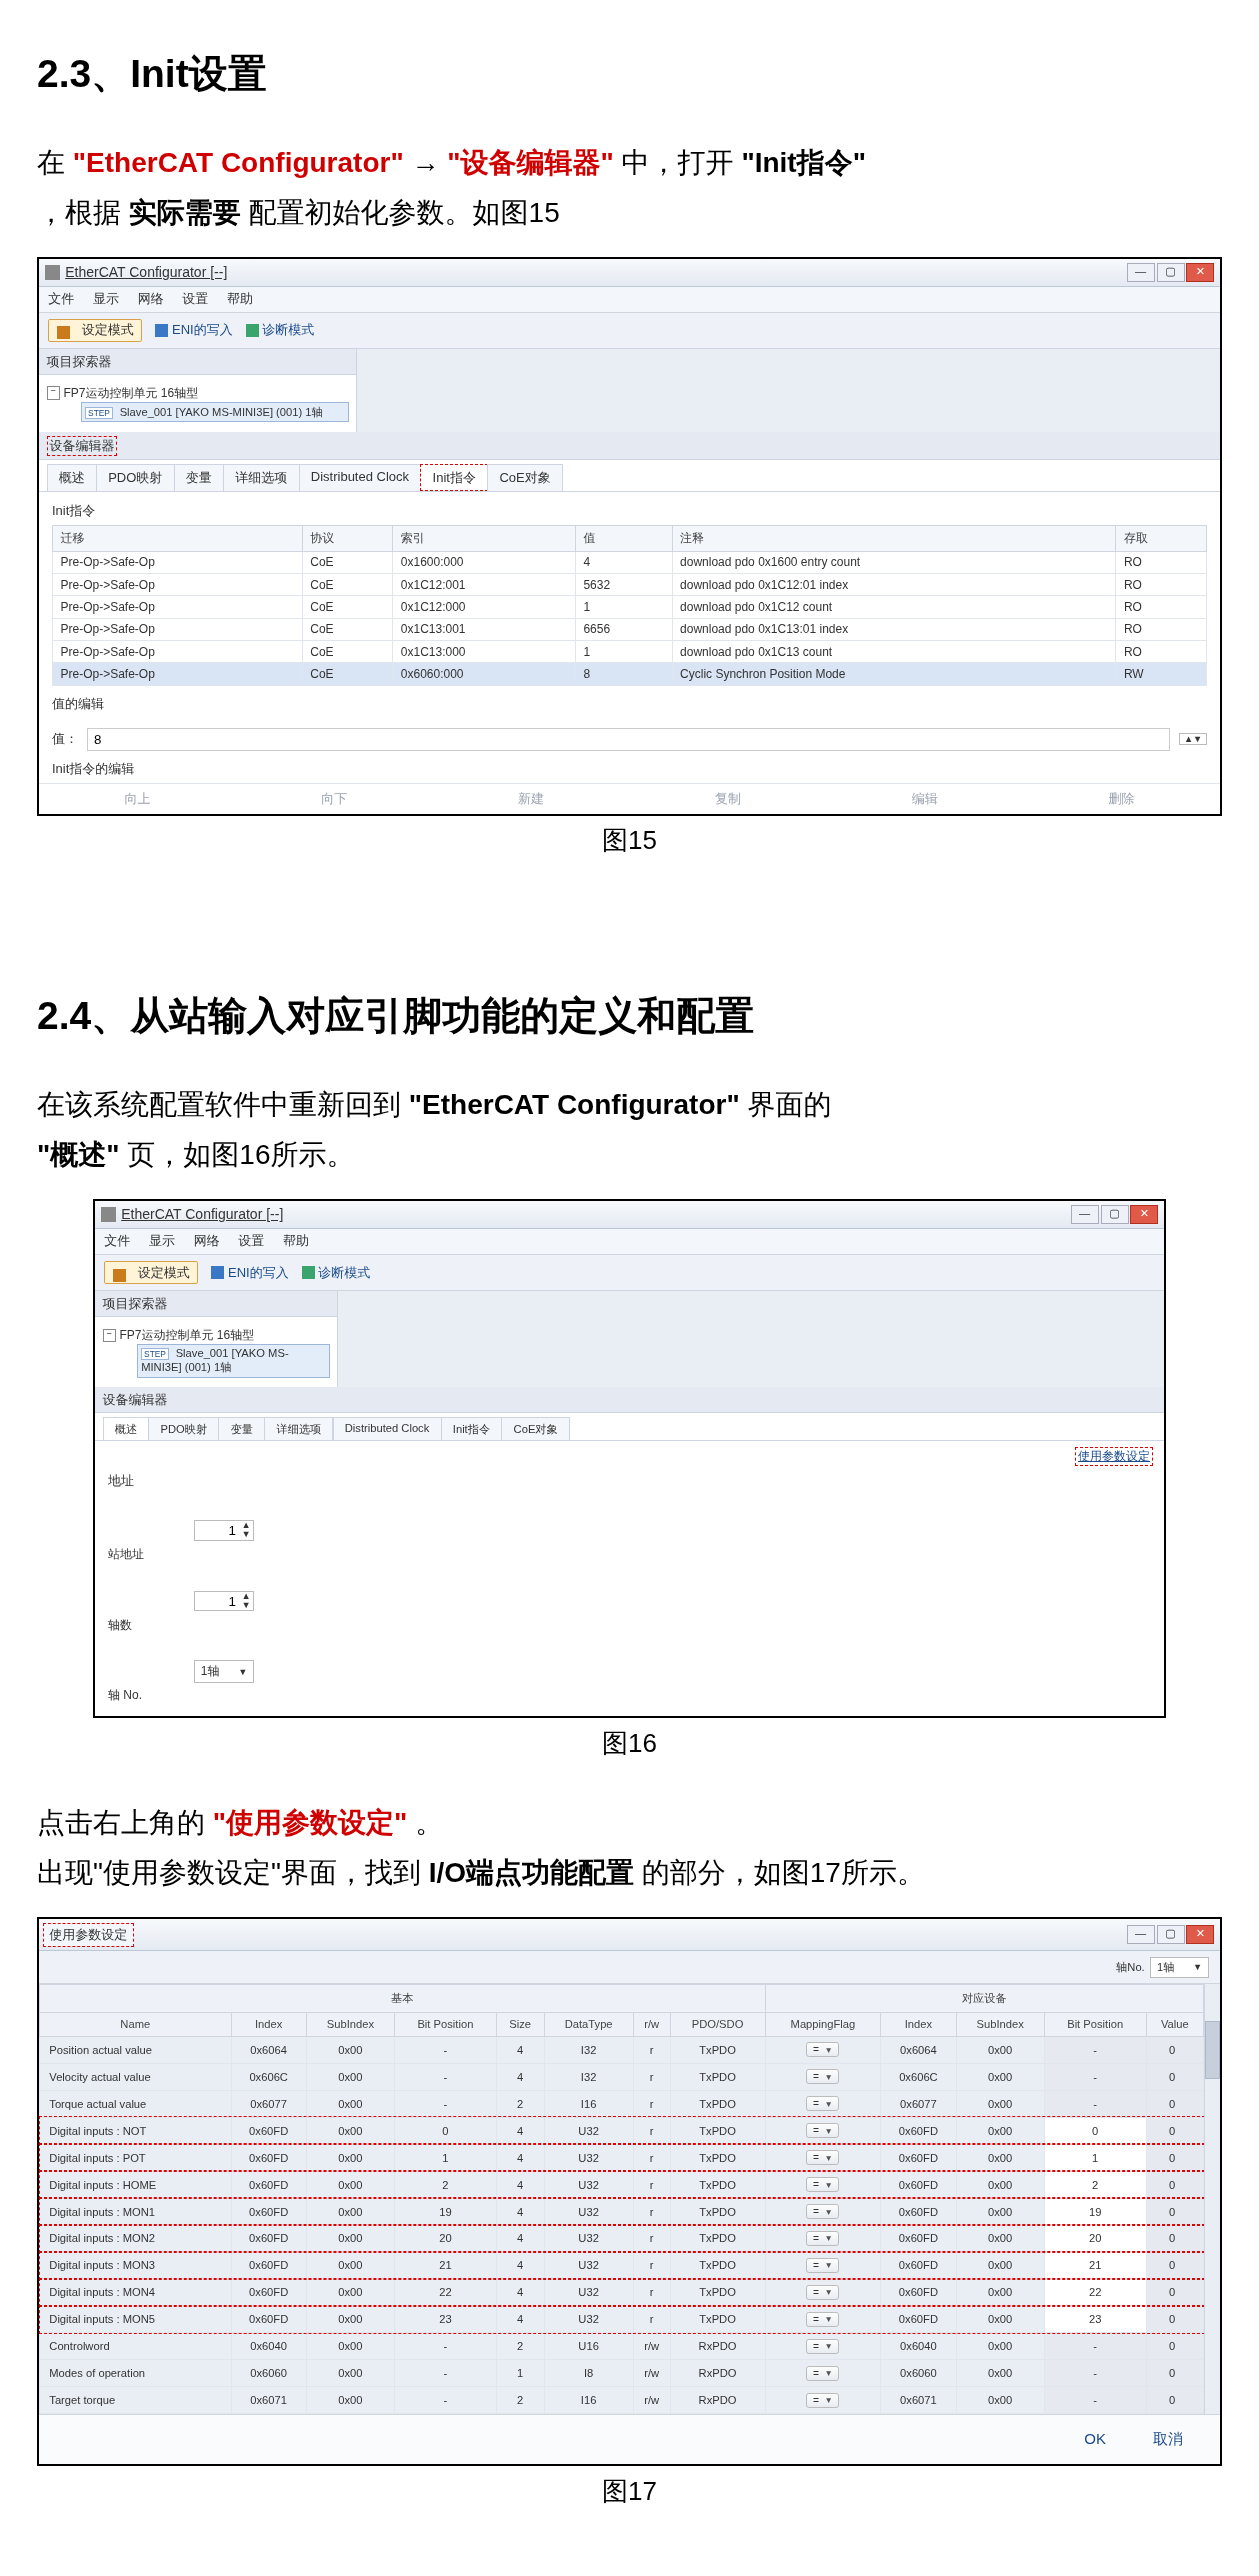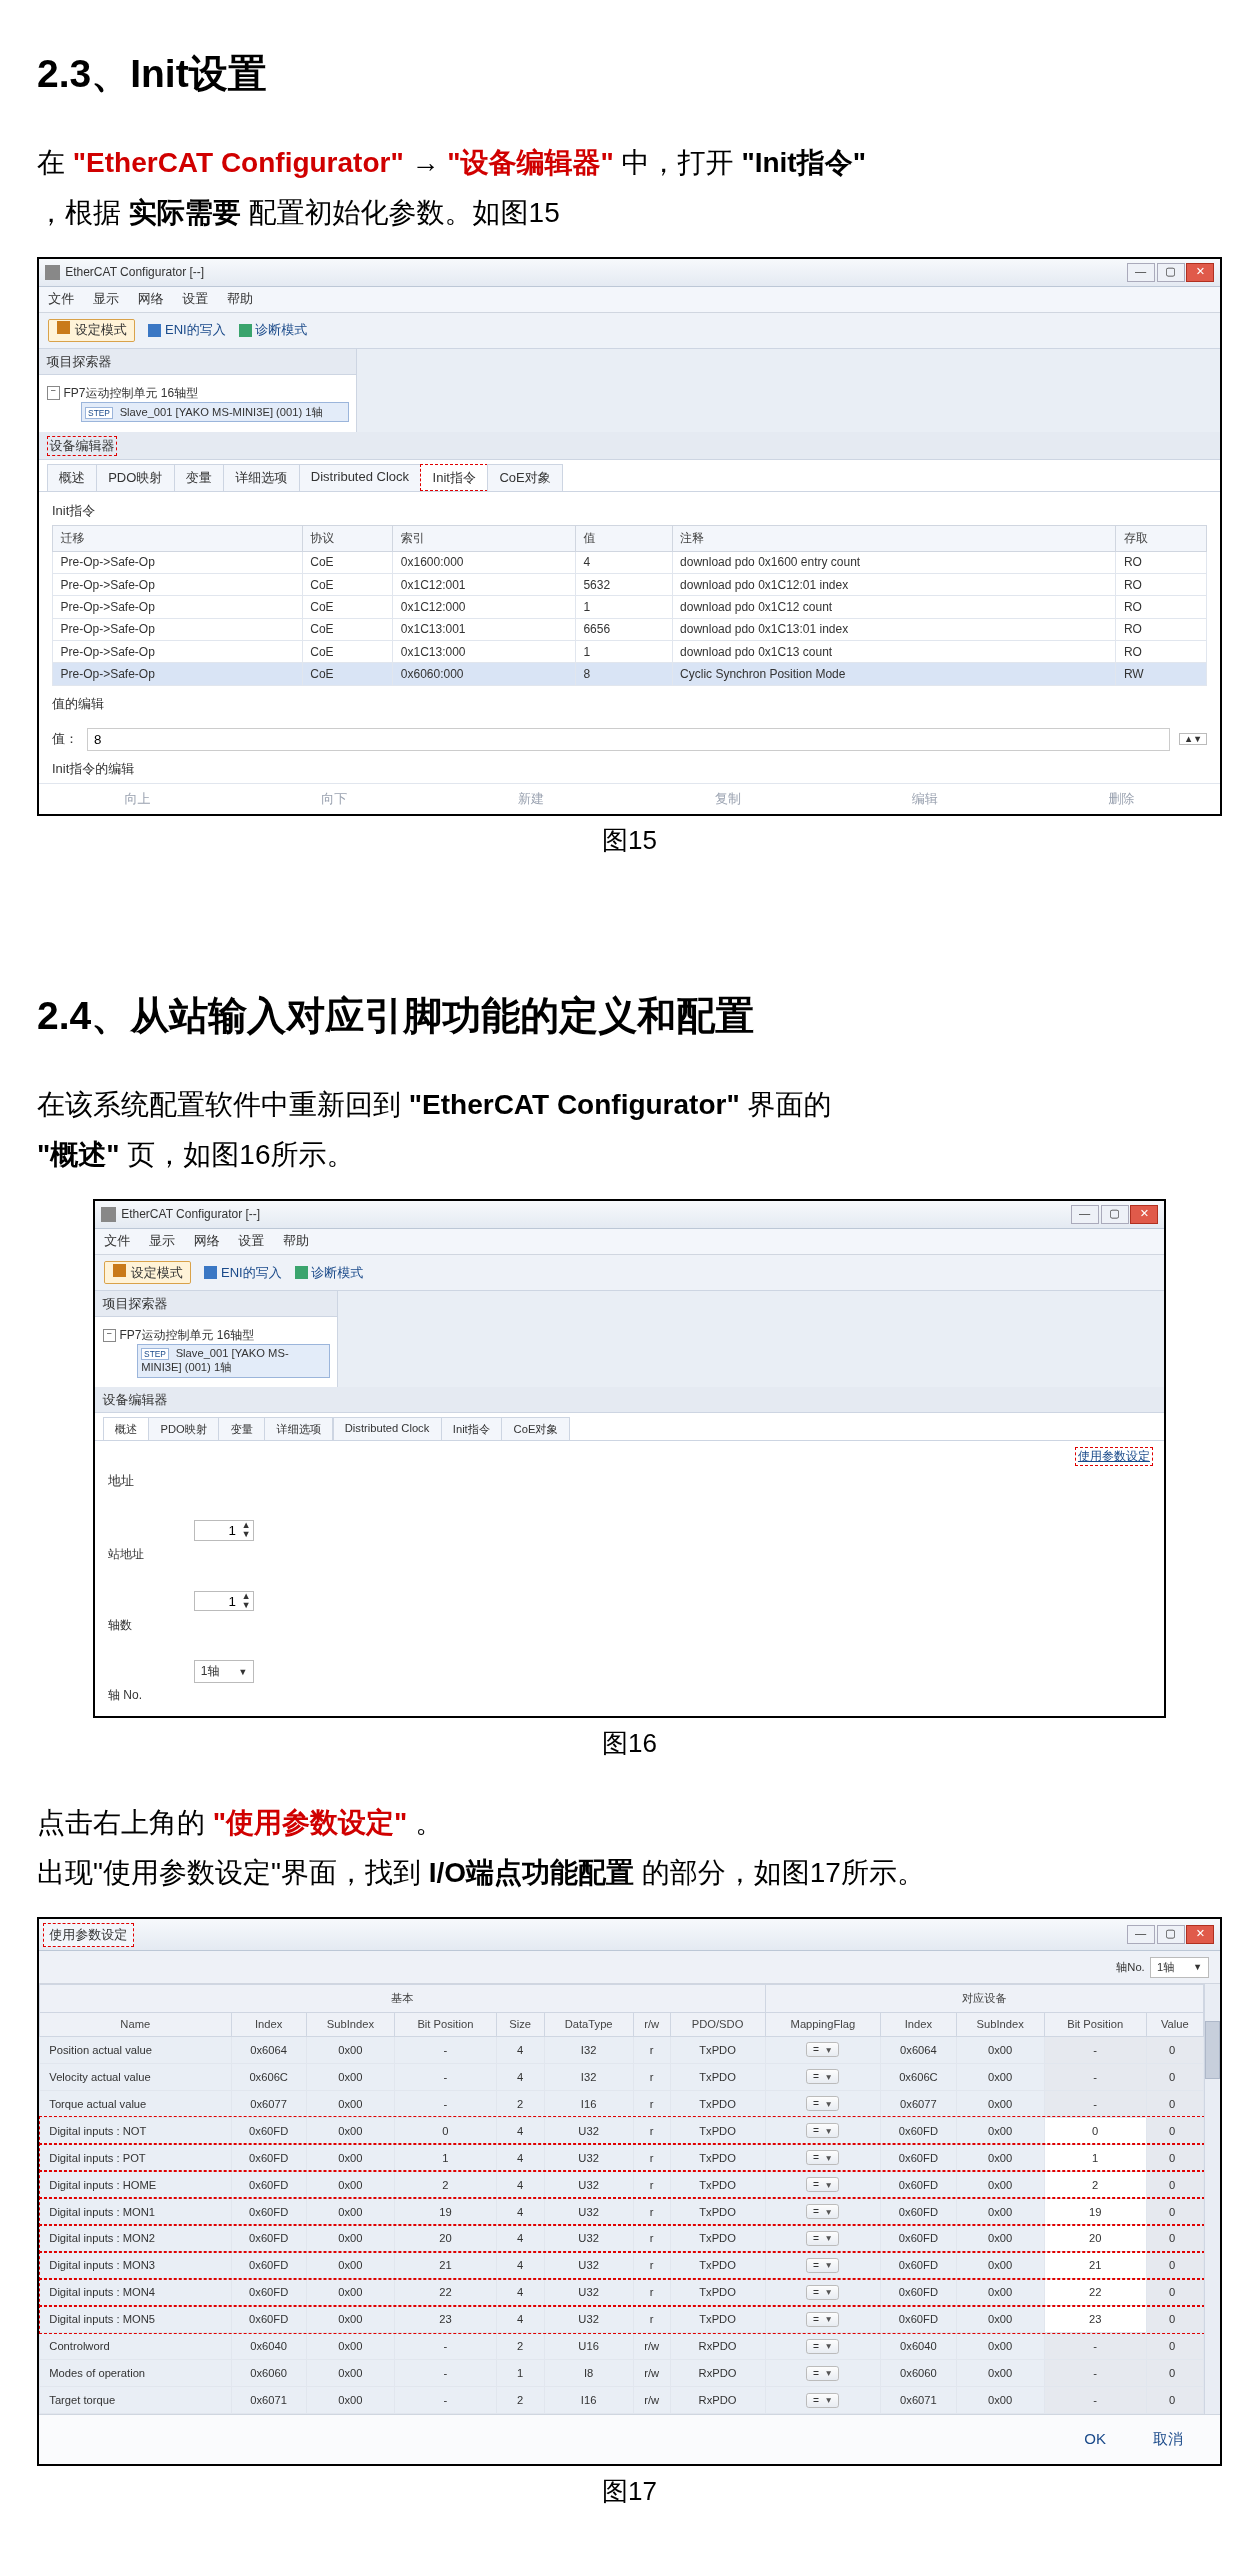--- a/index.html
+++ b/index.html
@@ -6,27 +6,27 @@
   .page{width:1259px;margin:0 auto;box-sizing:border-box;padding:28px 37px 56px;}
   h2{font-size:39px;font-weight:900;margin:18.7px 0 37px;}
   .body-text{font-size:28px;line-height:1.8;margin-bottom:18.7px;}
   .red{color:#d00000;font-weight:900;}
   .black-bold{font-weight:900;}
   .fig-caption{text-align:center;font-size:26px;margin:7.5px 0 37px;}
   
   .win{border:2.8px solid #000;background:#e9eef5;font-size:13px;color:#333;margin-bottom:3.7px;}
   .titlebar{display:flex;align-items:center;justify-content:space-between;background:linear-gradient(#f7f9fc,#e4eaf2);border-bottom:0.9px solid #bcc7d6;padding:3.7px 5.6px;}
   .titlebar .ticon{width:15px;height:15px;display:inline-block;background:#888;margin-right:5.6px;}
-  .titlebar .title{flex:1;font-size:12px;color:#333;}
+  .titlebar .title{flex:1;font-size:14px;color:#333;text-decoration:underline;}
   .winbtns{display:flex;gap:1.9px;}
   .winbtn{width:26px;height:17px;border:0.9px solid #aab;background:#eef1f7;font-size:11.2px;text-align:center;line-height:15px;}
   .winbtn.close{background:#e05a4a;color:#fff;border-color:#b03020;}
   .menubar{display:flex;gap:18.7px;padding:3.7px 9.3px;background:#f3f6fb;border-bottom:0.9px solid #d0d6e0;font-size:13px;}
   .toolbar{display:flex;gap:13px;padding:5.6px 9.3px;background:#eef2f8;border-bottom:0.9px solid #cdd5e2;align-items:center;font-size:13px;}
-  .tb-btn{display:flex;align-items:flex-start;gap:5px;padding:1.9px 7.5px;border:0.9px solid #d9a24a;background:#fff3d8;border-radius:1.9px;}
+  .tb-btn{display:flex;align-items:flex-end;gap:12px;padding:1.9px 7.5px;border:0.9px solid #d9a24a;background:#fff3d8;border-radius:1.9px;}
   .tb-link{display:flex;align-items:center;gap:3.7px;color:#1a4a8a;}
   .tb-ico{width:13px;height:13px;display:inline-block;}
   .tb-ico.cfg{background:#c97a1a;}
   .tb-ico.eni{background:#3a77c4;}
   .tb-ico.diag{background:#3aa46d;}
   .split{display:flex;flex-direction:column;}
   .pane-l{width:317px;border-right:0.9px solid #cdd5e2;background:#fff;}
   .pane-r{flex:1;background:#fff;}
   .pane-head{background:#e5eaf2;border-bottom:0.9px solid #cdd5e2;padding:3.7px 7.5px;font-size:13px;}
   .dashed-red{border:1.9px dashed #e00000;padding:0 1.9px;display:inline-block;}

